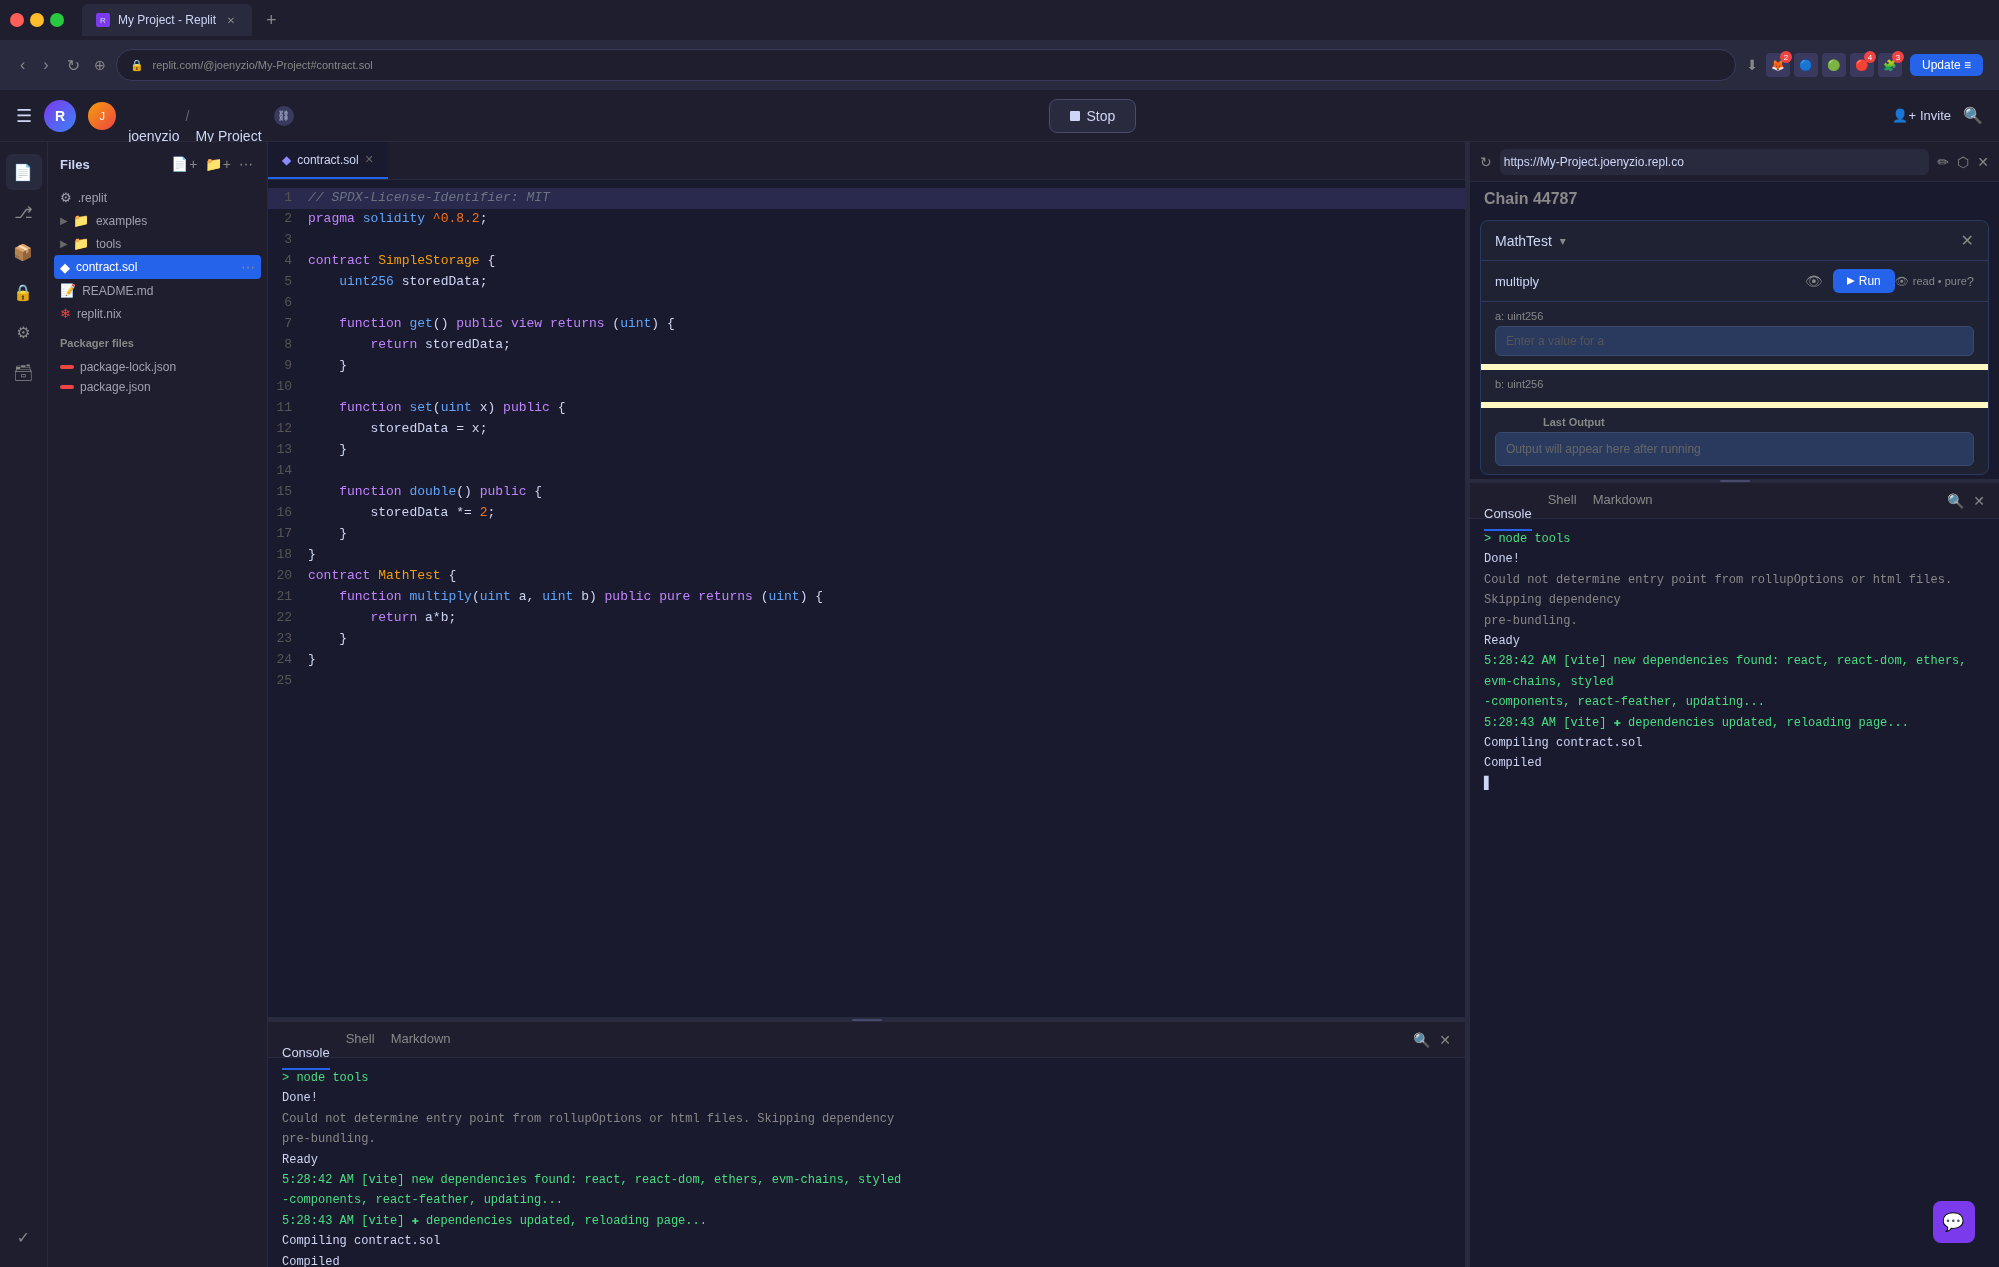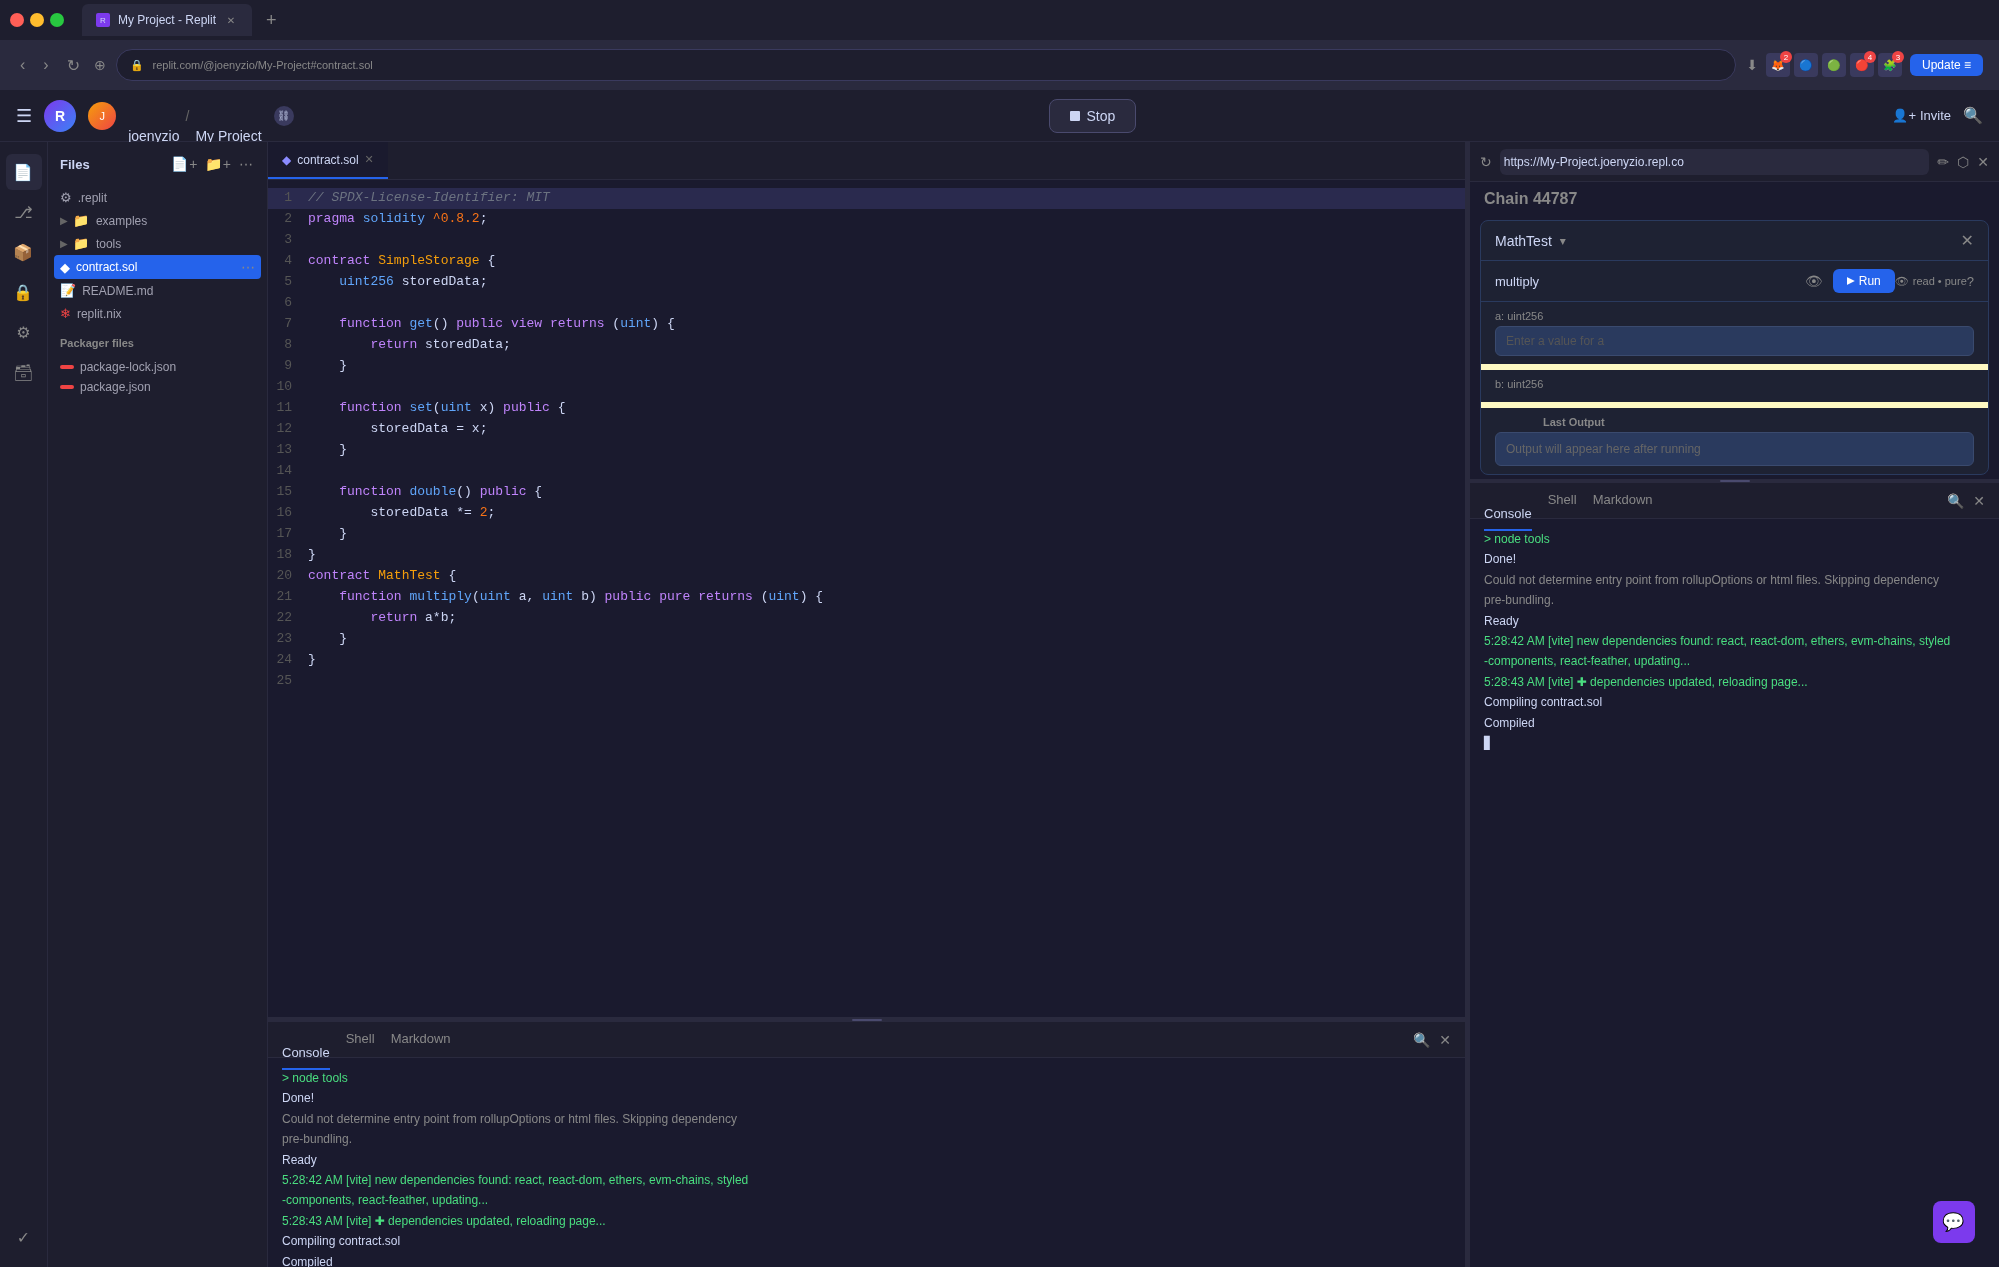--- a/index.html
+++ b/index.html
@@ -417,21 +417,21 @@
     .console-tab.active {
       color: #cdd6f4;
       border-bottom-color: #2563eb;
       margin-top: 28px;
     }
     .console-tab-actions { margin-left: auto; display: flex; gap: 8px; }
     .console-action-btn { background: none; border: none; color: #888; cursor: pointer; font-size: 14px; }
     .console-content {
       flex: 1;
       padding: 10px 14px;
-      font-family: Liberation Sans, sans-serif;
+      font-family: Liberation Mono, monospace;
       font-size: 12px;
       color: #cdd6f4;
       overflow-y: auto;
       line-height: 1.7;
     }
     .console-cmd { color: #4ade80; }
     .console-warn { color: #888; }
     .console-highlight { color: #4ade80; }
 
     

